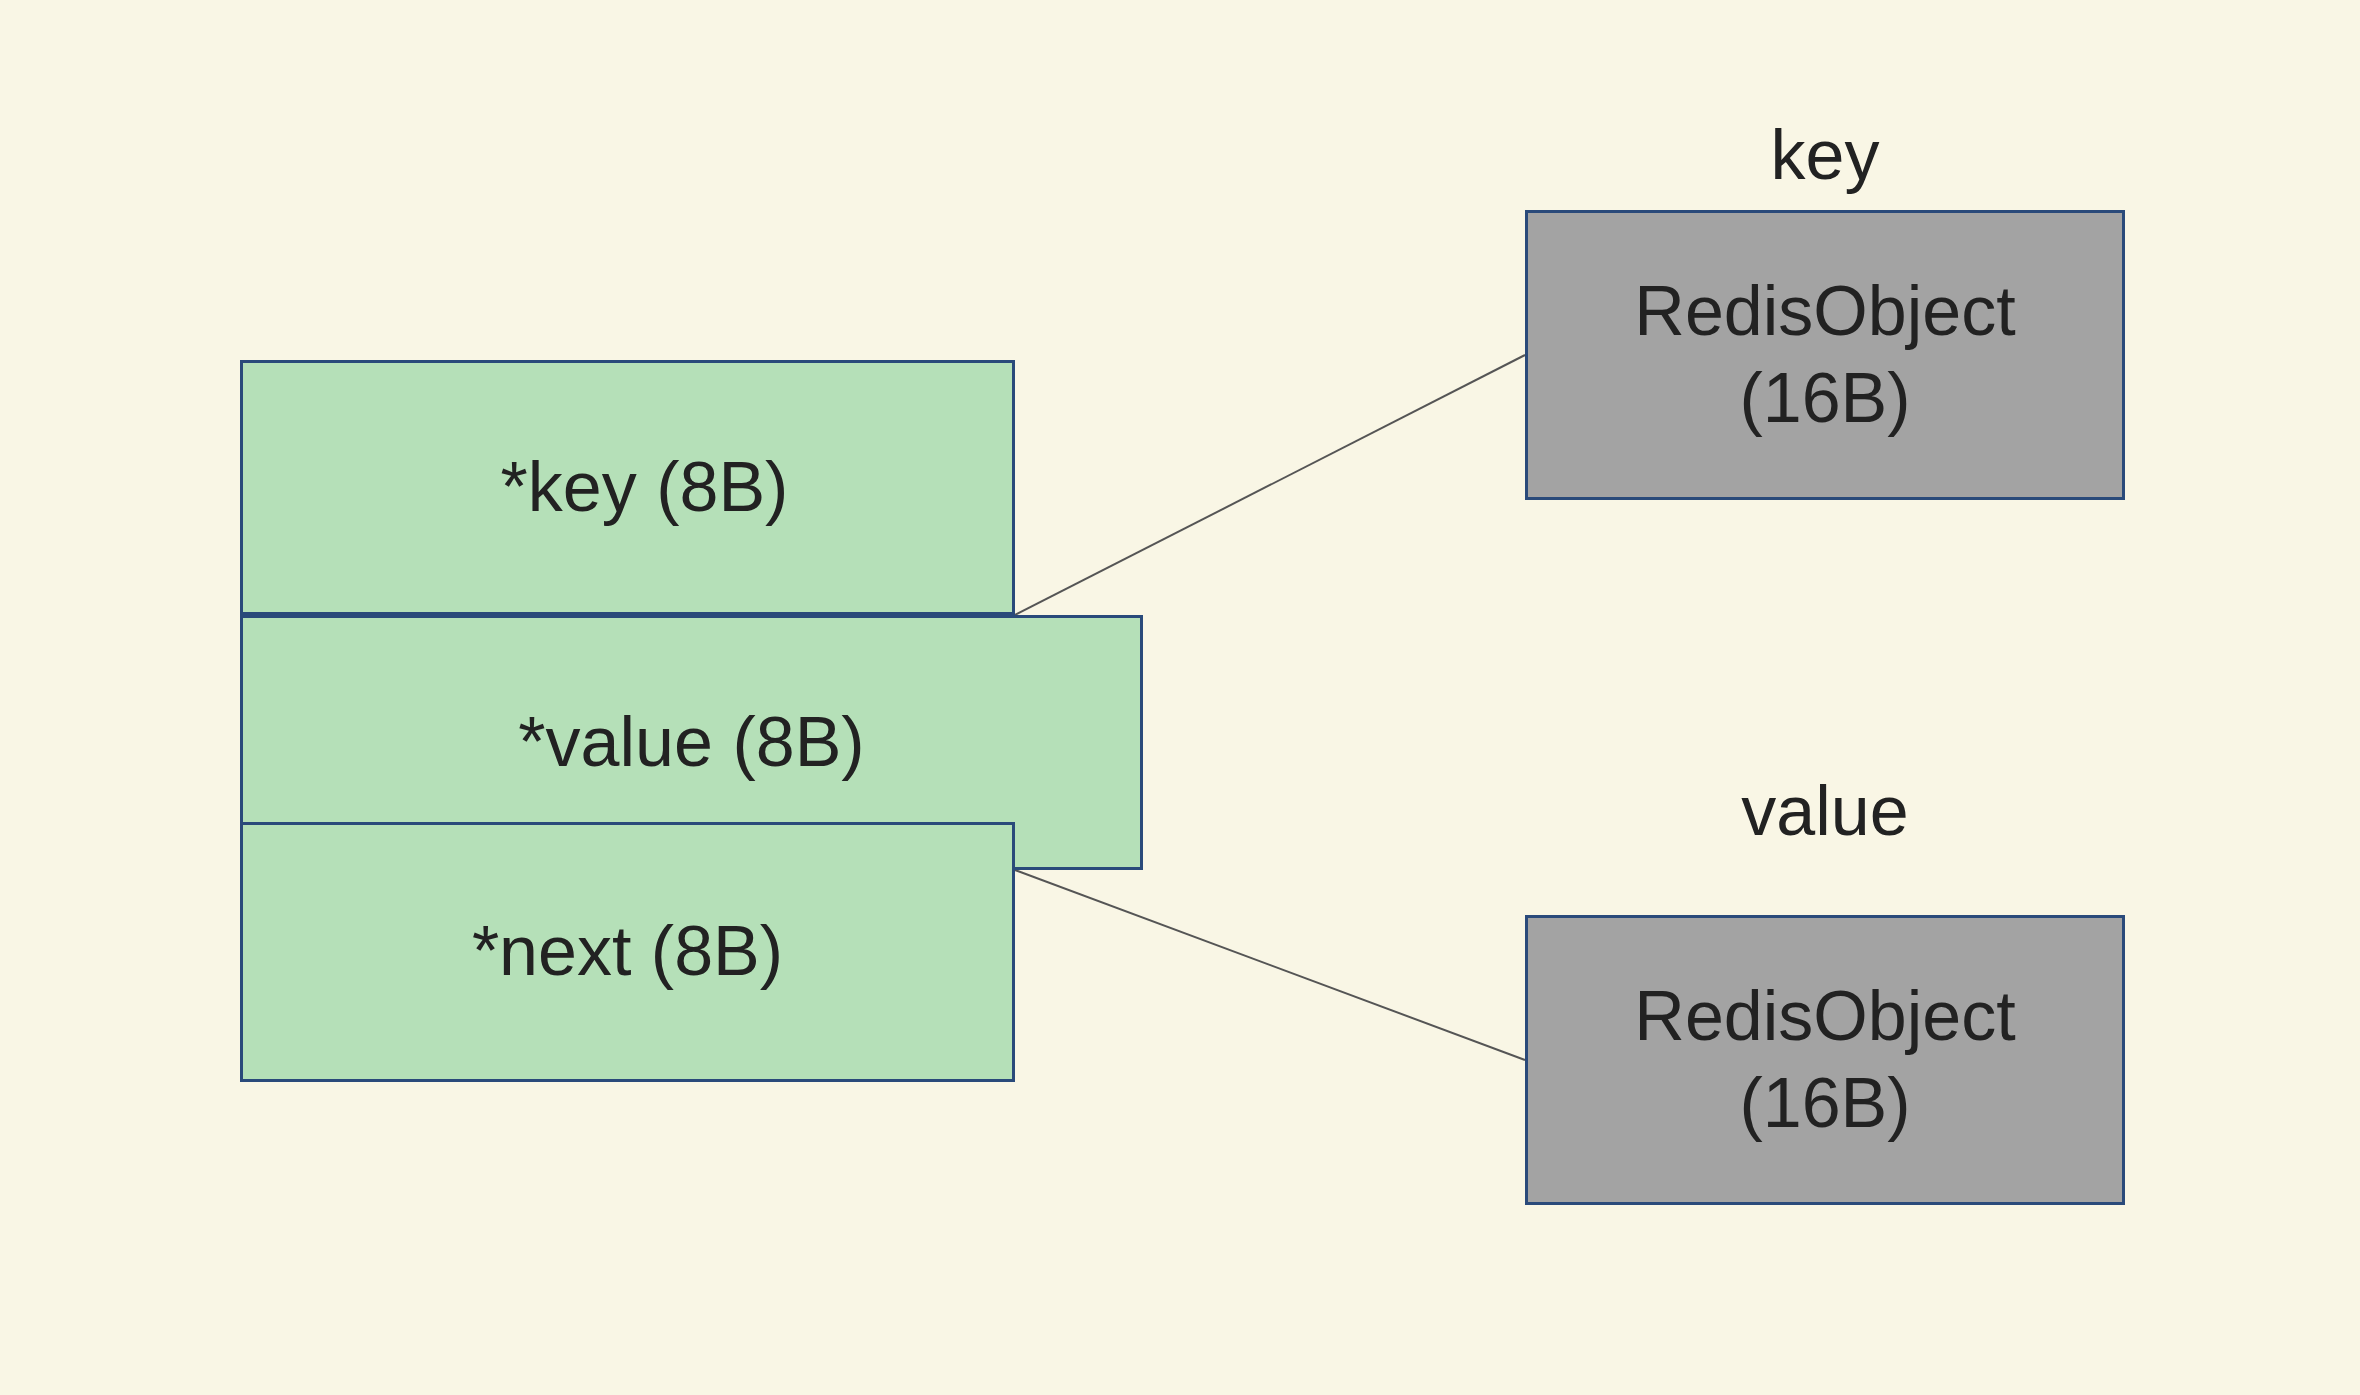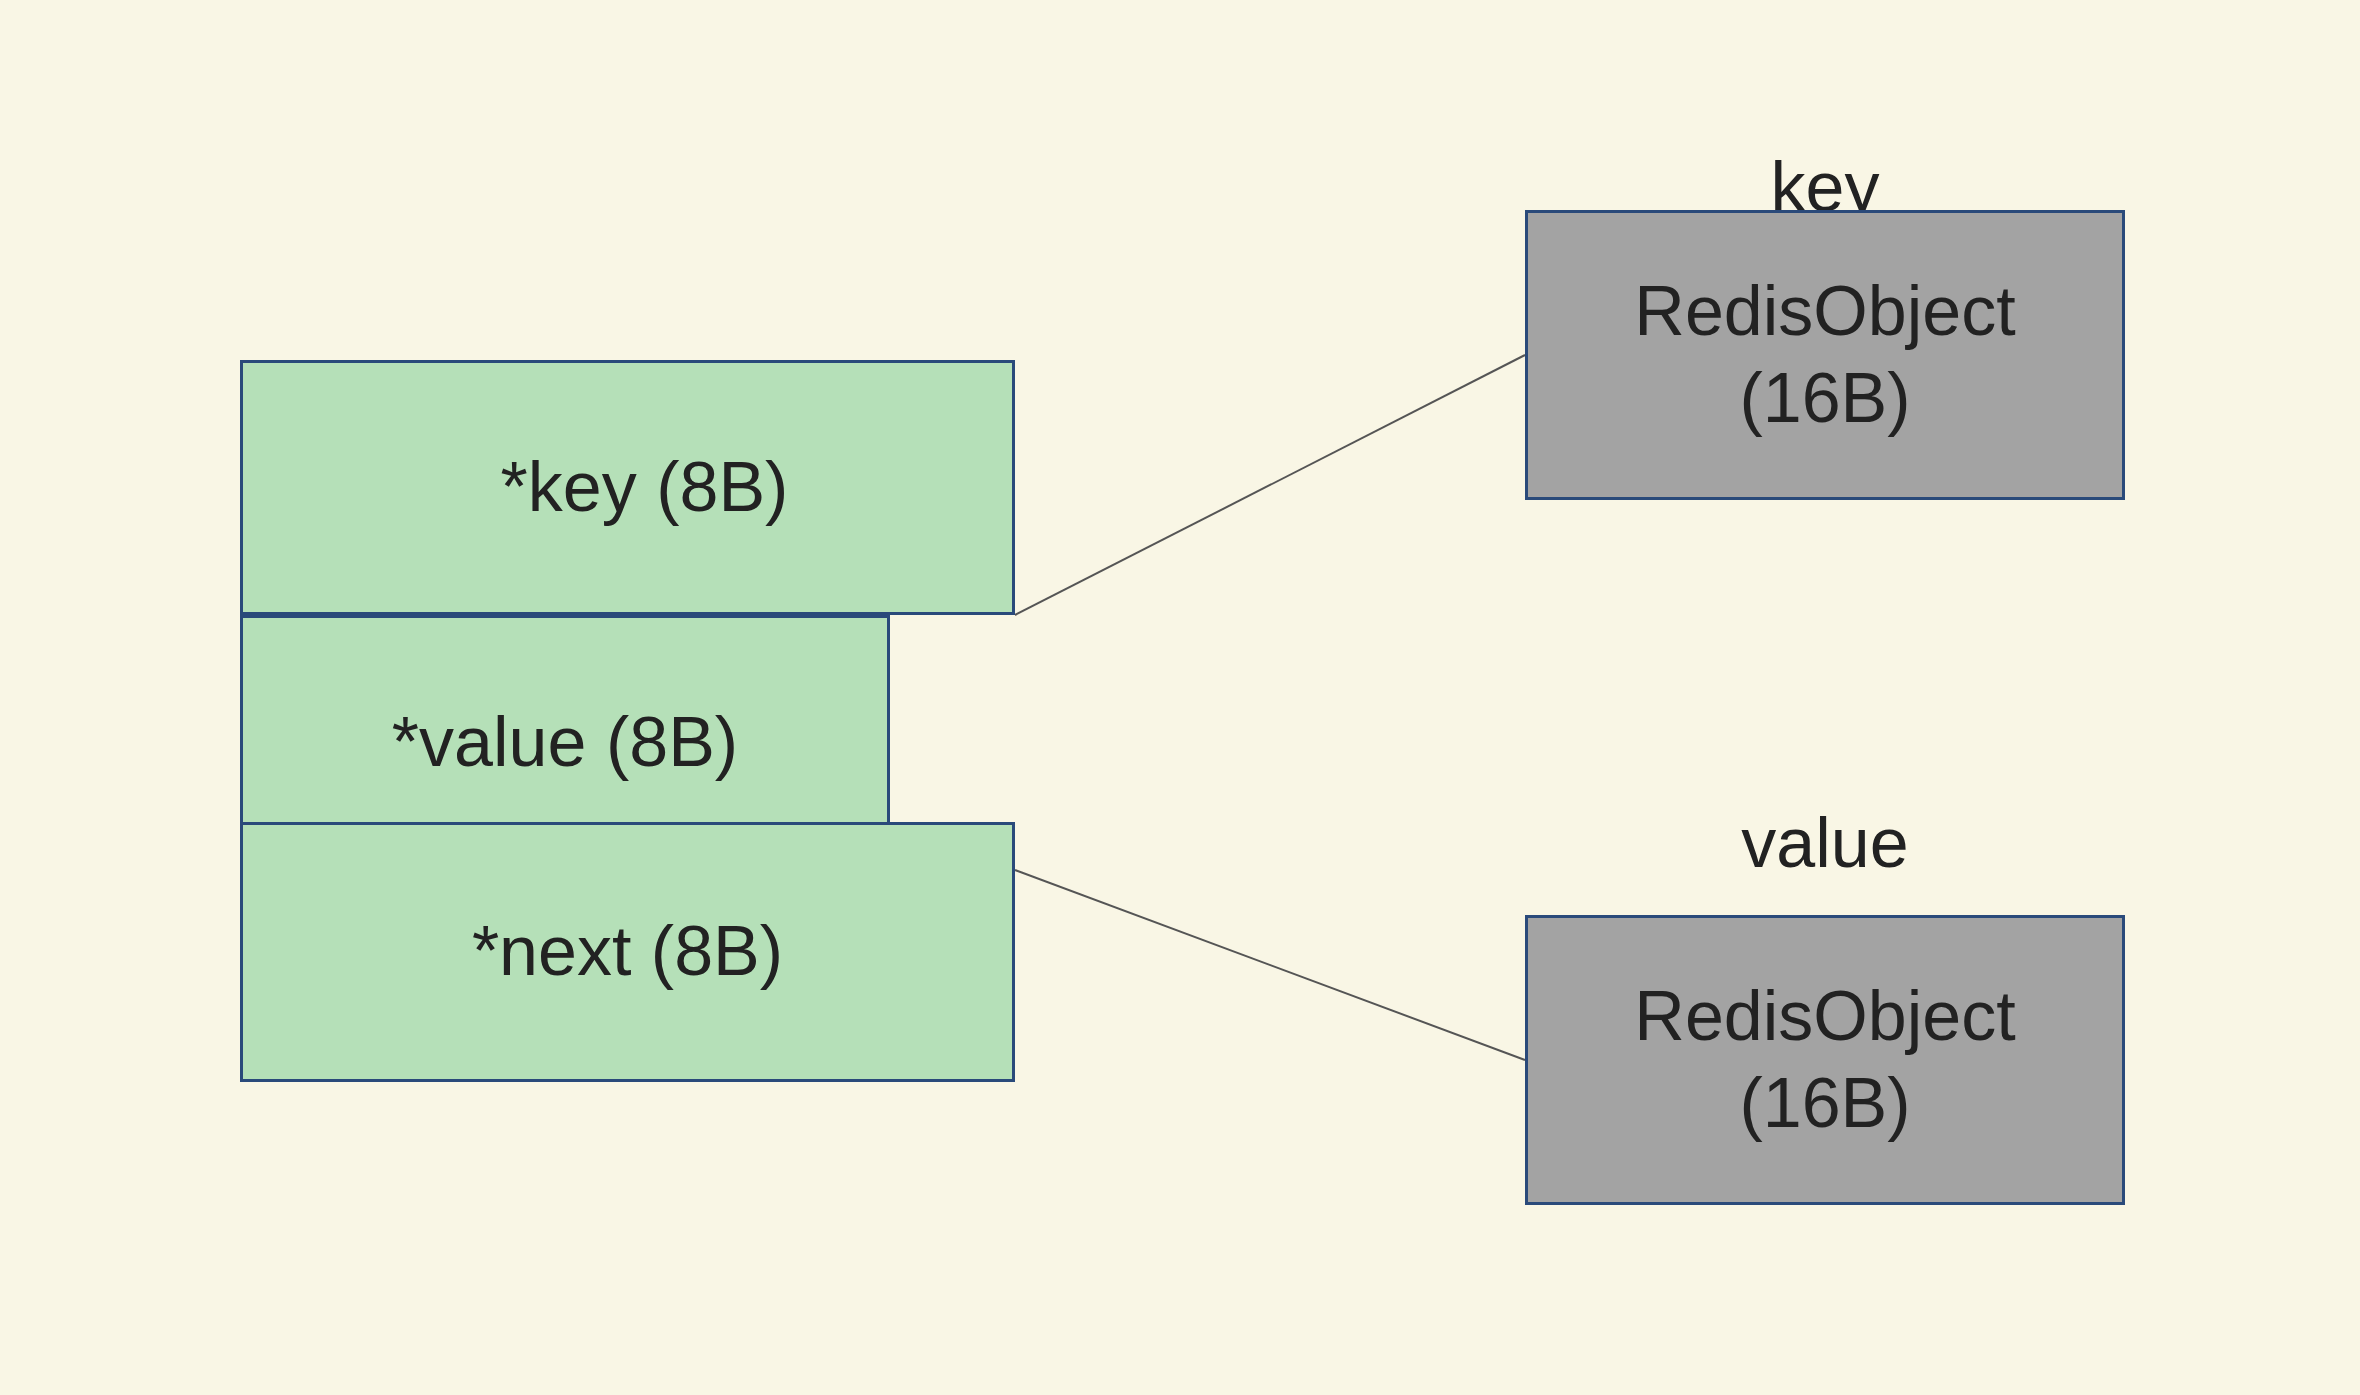--- a/index.html
+++ b/index.html
@@ -28,21 +28,20 @@
   }
   .obj-cell {
     background: #a3a3a3;
     flex-direction: column;
   }
   .label {
     position: absolute;
     font-size: 70px;
     color: #222;
     text-align: center;
-    margin-top: 32px;
   }
   svg.connectors {
     position: absolute;
     top: 0; left: 0;
     width: 2360px; height: 1395px;
     pointer-events: none;
   }
   svg.connectors line {
     stroke: #555;
     stroke-width: 2;
@@ -52,21 +51,21 @@
 <body>
 
 <svg class="connectors">
   <line x1="1015" y1="615" x2="1525" y2="355"></line>
   <line x1="1015" y1="870" x2="1525" y2="1060"></line>
 </svg>
 
 <div class="box entry-cell" style="left:240px; top:360px; width:775px; height:255px;padding-left:34px;">
   <span>*key (8B)</span>
 </div>
-<div class="box entry-cell" style="left:240px; top:615px; width:650px; height:255px;">
+<div class="box entry-cell" style="left:240px; top:615px; width:903px; height:255px;">
   <span>*value (8B)</span>
 </div>
 <div class="box entry-cell" style="left:240px; top:822px; width:775px; height:260px;">
   <span>*next (8B)</span>
 </div>
 
 <div class="label" style="left:1525px; top:115px; width:600px;">
   <span>key</span>
 </div>
 <div class="box obj-cell" style="left:1525px; top:210px; width:600px; height:290px;">

